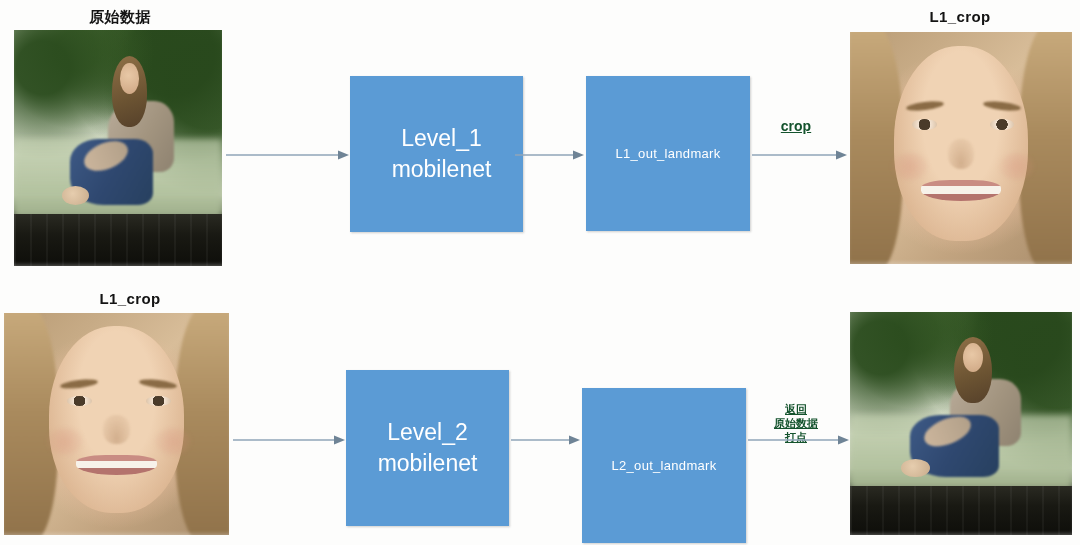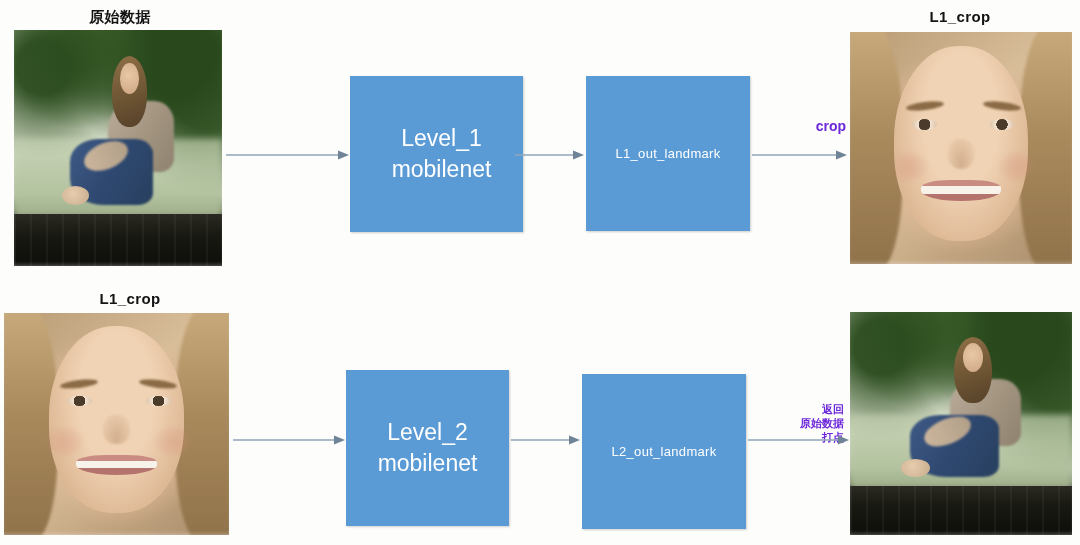--- a/index.html
+++ b/index.html
@@ -55,24 +55,25 @@
     height: 12px;
     pointer-events: none;
   }
   .arrow svg { display: block; overflow: visible; }
 
   
   .arrow-label {
     position: absolute;
     font-size: 14px;
     font-weight: 700;
-    color: #6d28d9;
+    color: #14532d;
     white-space: nowrap;
-    text-align: right;
+    text-align: center;
     line-height: 1.25;
+    text-decoration: underline;
   }
   .arrow-label.cn {
     font-weight: 700;
     font-size: 11px;
   }
 
   
   .photo {
     position: absolute;
     overflow: hidden;
@@ -318,21 +319,21 @@
     </div>
   </div>
 
   <div class="arrow" style="left:511px; top:434px; width:70px;">
     <svg width="70" height="12" viewBox="0 0 70 12">
       <line x1="0" y1="6" x2="58" y2="6" stroke="#8FA5B8" stroke-width="1.4"></line>
       <polygon points="58,1.5 69,6 58,10.5" fill="#6f8496"></polygon>
     </svg>
   </div>
 
-  <div class="proc-box small" style="left:582px; top:374px; width:164px; height:155px;">
+  <div class="proc-box small" style="left:582px; top:388px; width:164px; height:155px;">
     <span>L2_out_landmark</span>
   </div>
 
   <div class="arrow-label cn" style="left:748px; top:403px; width:96px;">
     <div>返回</div>
     <div>原始数据</div>
     <div>打点</div>
   </div>
 
   <div class="arrow" style="left:748px; top:434px; width:102px;">

